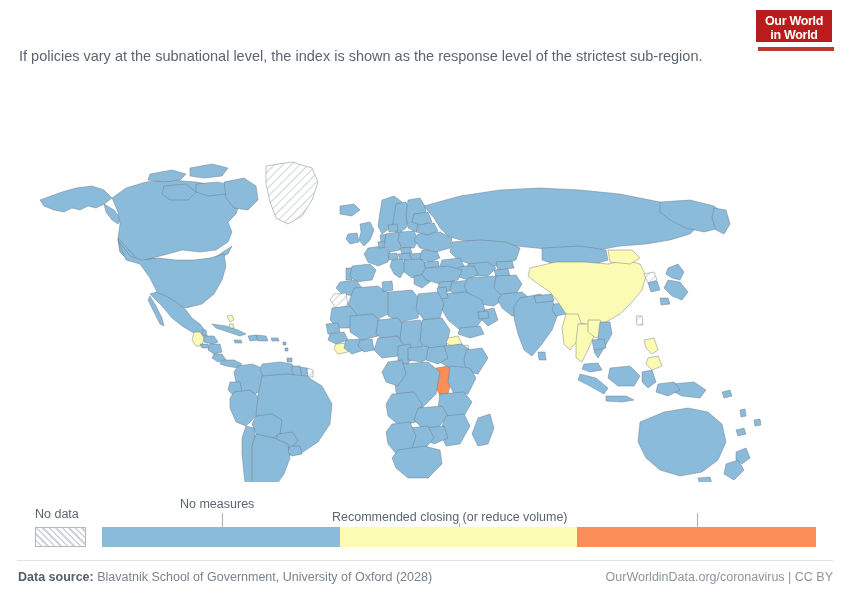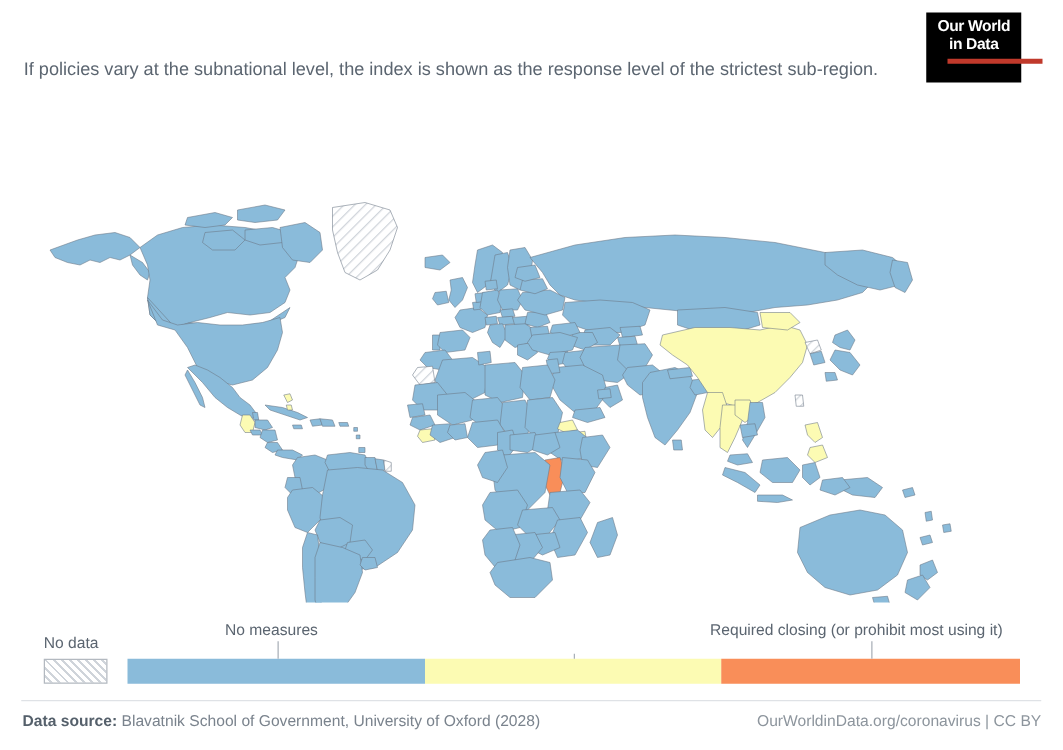--- a/index.html
+++ b/index.html
@@ -39,24 +39,24 @@
     left: 19px; top: 47px;
     width: 740px;
     font-size: 14.5px;
     line-height: 18px;
     color: #5b6570;
   }
 
   
   #owid-logo {
     position: absolute;
-    right: 33px; top: 10px;
+    right: 18px; top: 10px;
     width: 76px;
-    height: 56px;
-    background: #000000;
+    height: 32px;
+    background: #b91c1c;
     box-sizing: border-box;
     padding: 4px 0 0 0;
     text-align: center;
   }
   #owid-logo .line {
     display: block;
     color: #ffffff;
     font-family: "Liberation Sans", sans-serif;
     font-weight: bold;
     font-size: 12.5px;
@@ -165,21 +165,21 @@
     white-space: nowrap;
   }
 </style>
 </head>
 <body>
 
 <div id="header">
   <div id="subtitle">If policies vary at the subnational level, the index is shown as the response level of the strictest sub-region.</div>
   <div id="owid-logo">
     <span class="line">Our World</span>
-    <span class="line">in Data</span>
+    <span class="line">in World</span>
   </div>
   <div id="owid-underline"></div>
 </div>
 
 <div id="map-wrap">
   <svg id="map-svg" width="850" height="400" viewBox="0 0 850 400" xmlns="http://www.w3.org/2000/svg">
     <defs>
       <pattern id="hatch" width="6" height="6" patternTransform="rotate(45)" patternUnits="userSpaceOnUse">
         <rect width="6" height="6" fill="#ffffff"></rect>
         <line x1="0" y1="0" x2="0" y2="6" stroke="#cfd4da" stroke-width="2"></line>
@@ -373,21 +373,21 @@
 
   <div class="legend-bar-seg" style="left:102px; width:238px; background:#8abbda;"></div>
   <div class="legend-bar-seg" style="left:340px; width:237px; background:#fcfbb3;"></div>
   <div class="legend-bar-seg" style="left:577px; width:239px; background:#f98e59;"></div>
 
   <div class="tick-line" style="left:222px; top:21px; height:14px;"></div>
   <div class="tick-line" style="left:459px; top:31px; height:4px;"></div>
   <div class="tick-line" style="left:697px; top:21px; height:14px;"></div>
 
   <div class="tick-label" style="left:180px; top:5px;text-align:right;">No measures</div>
-  <div class="tick-label" style="left:568px; top:5px;">Required closing (or prohibit most using it)</div>
+  <div class="tick-label" style="left:332px; top:18px;">Recommended closing (or reduce volume)</div>
 </div>
 
 <div id="footer">
   <div id="footer-rule"></div>
   <div id="source">
     <b>Data source:</b>
     <span>Blavatnik School of Government, University of Oxford (2028)</span>
   </div>
   <div id="owid-link">OurWorldinData.org/coronavirus | CC BY</div>
 </div>

